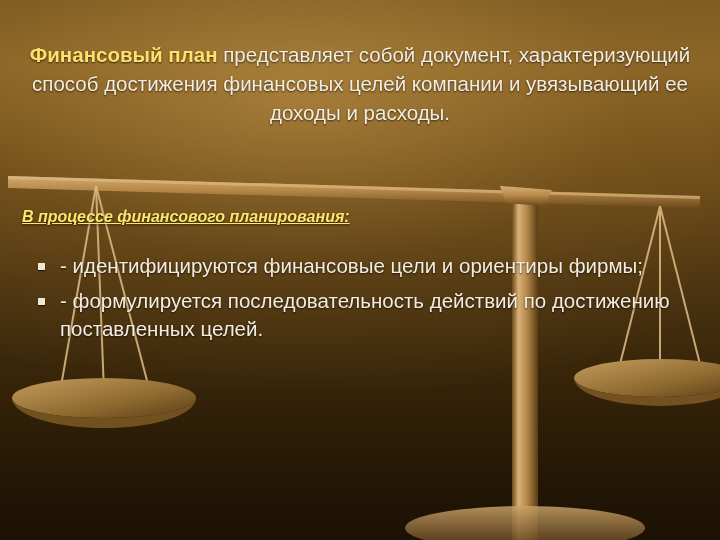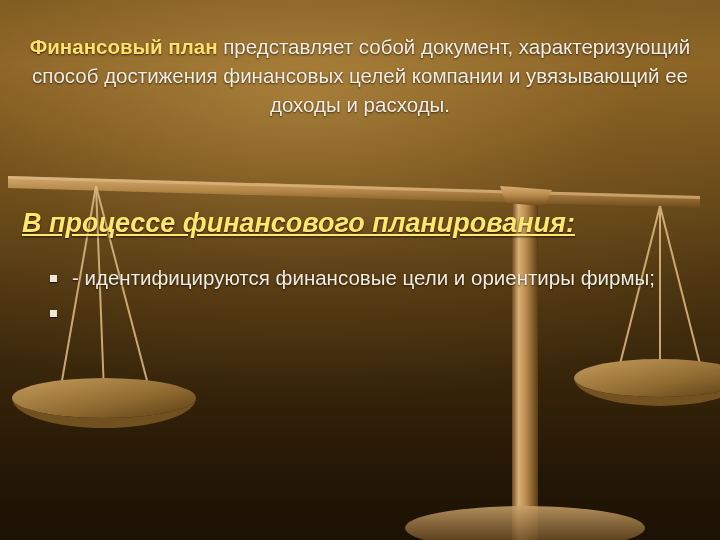--- a/index.html
+++ b/index.html
@@ -31,50 +31,50 @@
   
   .content {
     position: relative;
     z-index: 5;
     width: 720px;
     height: 540px;
   }
   .para {
     position: absolute;
     left: 26px;
-    top: 32px;
+    top: 40px;
     width: 668px;
     text-align: center;
     color: #f3ece0;
     font-size: 20.5px;
     line-height: 29px;
     text-shadow: 0 1px 2px rgba(0,0,0,0.65);
   }
   .para .hl {
     color: #ffe06a;
     font-weight: bold;
   }
   .subhead {
     position: absolute;
     left: 22px;
     top: 208px;
     width: 676px;
     color: #ffe76e;
-    font-size: 27px;
+    font-size: 16px;
     font-style: italic;
     font-weight: bold;
     text-decoration: underline;
     text-shadow: 0 1px 2px rgba(0,0,0,0.7);
   }
   .bullets {
     position: absolute;
     left: 22px;
     top: 248px;
     width: 680px;
-    margin: 16px;
+    margin: 4px;
     padding: 0;
     list-style: none;
   }
   .bullets li {
     position: relative;
     padding-left: 34px;
     margin-bottom: 6px;
     color: #f3ece0;
     font-size: 20.5px;
     line-height: 28.5px;
@@ -160,17 +160,18 @@
 
     <div class="subhead">В процессе финансового планирования:</div>
 
     <ul class="bullets">
       <li>
         <span class="marker"></span>
         <span>- идентифицируются финансовые цели и ориентиры фирмы;</span>
       </li>
       <li>
         <span class="marker"></span>
+        <span>- формулируется последовательность действий по достижению поставленных целей.</span>
       </li>
     </ul>
 
   </div>
 </div>
 
 </body></html>

